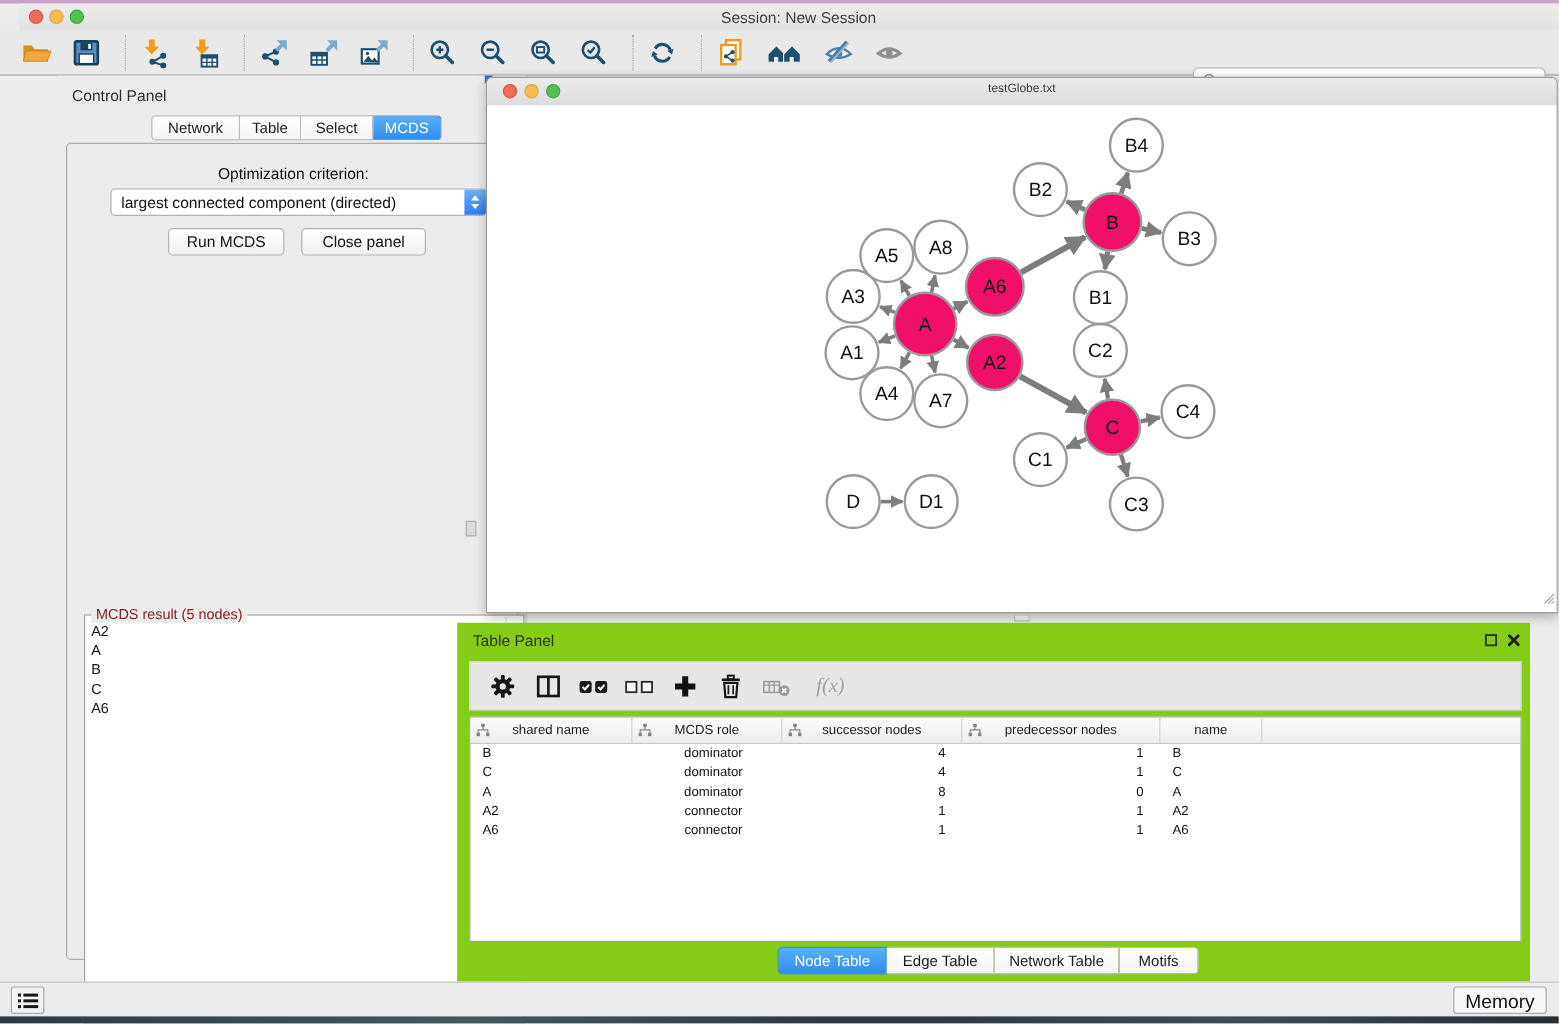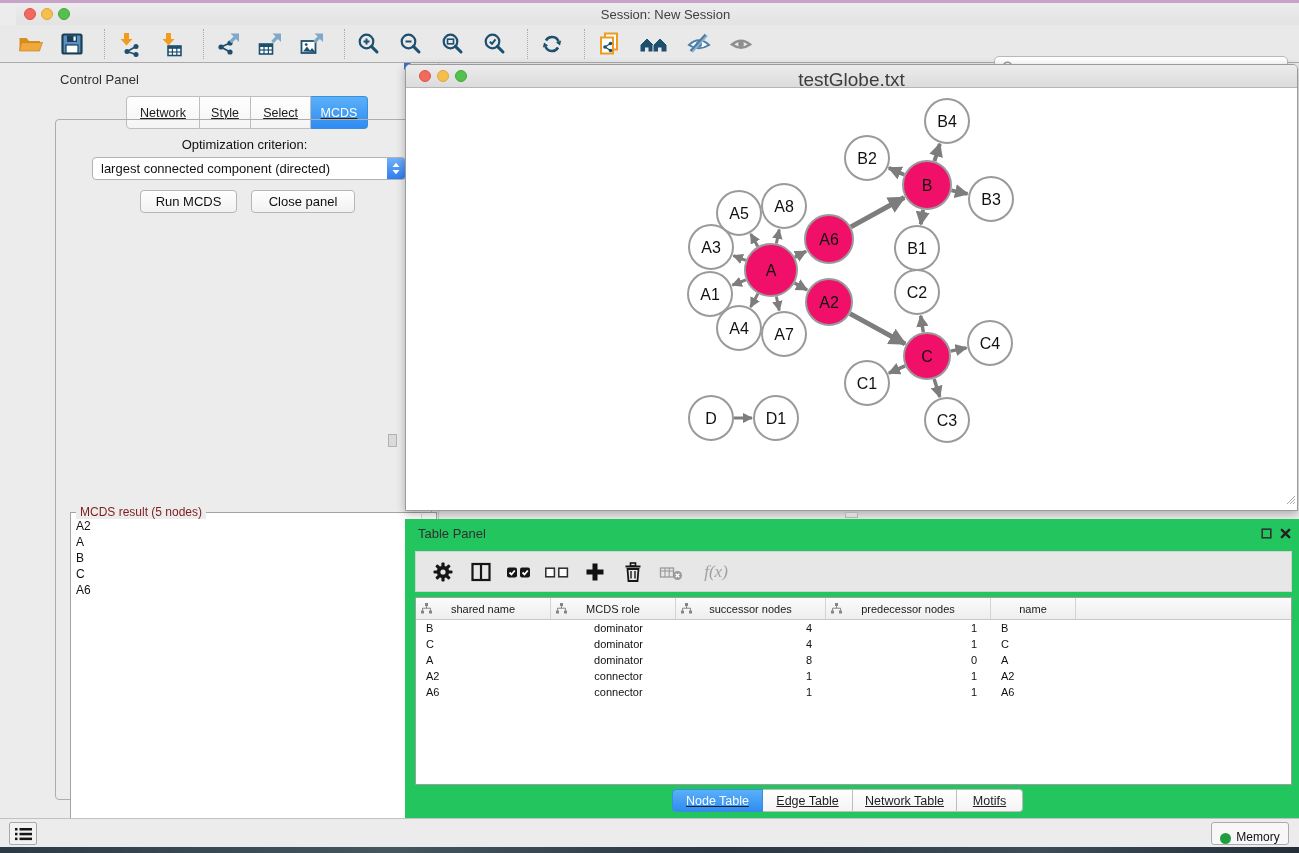--- a/index.html
+++ b/index.html
@@ -29,21 +29,21 @@
   #search-input { width:294px; height:24px; border:1px solid #b9b9b9; border-radius:5px; background:#fff;
                   padding:0 6px 0 26px; font-size:12px; outline:none; font-family:"Liberation Sans",sans-serif;}
   #search-icon { position:absolute; left:7px; top:4px; }
 
   
   #control-panel { left:0; top:63px; width:391px; height:755px; background:#ececec; border-right:1px solid #c6c6c6;margin-left:48px; }
   .panel-title { font-size:13px; color:#303030; }
   #cp-title { left:12px; top:9px; }
   .win-btn { width:13px; height:13px; display:inline-flex; align-items:center; justify-content:center; }
   #cp-float { left:356px; top:10px; } #cp-close { left:375px; top:10px; }
-  .seg-tabs { display:flex; height:33px;text-decoration:underline; }
+  .seg-tabs { display:flex; height:21px; }
   .seg { border:1px solid #bdbdbd; border-left:none; background:linear-gradient(#ffffff,#f4f4f4);
          font-size:12.5px; color:#1c1c1c; display:flex; align-items:center; justify-content:center; }
   .seg:first-child { border-left:1px solid #bdbdbd; border-radius:4px 0 0 4px; }
   .seg:last-child { border-radius:0 4px 4px 0; }
   .seg.sel { background:linear-gradient(#5bb0f8,#2f8cf2); color:#fff; border-color:#3a8ede; }
   #cp-tabs { left:78px; top:33px; }
   #cp-box { left:7px; top:56px; width:377px; height:681px; border:1px solid #adadad; border-radius:4px; }
   #opt-label { left:0; width:377px; top:17px; text-align:center; font-size:13px; color:#111; }
   #dropdown { left:36px; top:37px; width:314px; height:23px; background:#fff; border:1px solid #b2b2b2;
               border-radius:4px; display:flex; align-items:center; }
@@ -57,32 +57,32 @@
   #result-legend { position:absolute; left:5px; top:-8px; background:#ececec; padding:0 4px; font-size:12px; color:#7f1d1d; }
   #result-list { position:absolute; left:1px; top:5px; bottom:1px; right:15px; overflow:hidden; }
   .result-item { font-size:12px; line-height:16px; padding-left:4px; color:#111; }
   #result-scrollbar { position:absolute; top:1px; bottom:1px; right:1px; width:14px; background:#fbfbfb; border-left:1px solid #d8d8d8; }
 
   
   #net-window { left:405px; top:64px; width:893px; height:447px; border:1px solid #9b9b9b; border-radius:5px 5px 0 0;
                 box-shadow:0 3px 10px rgba(0,0,0,0.28); background:#fff; }
   #net-titlebar { position:absolute; left:0; top:0; right:0; height:23px; background:linear-gradient(#ececec,#dcdcdc);
                   border-bottom:1px solid #b5b5b5; border-radius:4px 4px 0 0; }
-  #net-title { position:absolute; left:0; right:0; top:4px; text-align:center; font-size:19px; color:#3d3d3d; }
+  #net-title { position:absolute; left:0; right:0; top:4px; text-align:center; font-size:10px; color:#3d3d3d; }
   .ntl { top:5px; } 
   #net-canvas { position:absolute; left:0; top:23px; right:0; bottom:0; background:#fff; overflow:hidden; }
   #net-corner { position:absolute; right:1px; bottom:1px; }
   #net-focus-mark { left:404px; top:63px; width:0; height:0; border-top:7px solid #3b6fd4; border-right:7px solid transparent; }
 
   .split-handle { background:#dadada; border:1px solid #b2b2b2; }
   #vsplit-handle { left:388px; top:434px; width:9px; height:13px; }
   #hsplit-handle { left:845px; top:512px; width:13px; height:6px; }
 
   
-  #table-panel { left:405px; top:519px; width:894px; height:299px; background:#22c55e; }
+  #table-panel { left:381px; top:519px; width:894px; height:299px; background:#84cc16; }
   #tp-title { left:13px; top:7px; }
   #tp-float { left:855px; top:8px; } #tp-close { left:874px; top:8px; }
   #tp-toolbar { left:10px; top:32px; width:877px; height:41px; background:#e7e7e7; border:1px solid #d2d2d2;
                 display:flex; align-items:center; padding-left:12px; }
   .tpi { width:30px; height:26px; display:flex; align-items:center; justify-content:center; margin-right:8px; }
   #fx-label { font-size:17px; font-family:"Liberation Serif", serif; font-style:italic; color:#a0a0a0; }
   #node-table { left:10px; top:78px; width:877px; height:188px; border:1px solid #9e9e9e; background:#fff; overflow:hidden; }
   #nt-header { display:flex; height:22px; background:linear-gradient(#fbfbfb,#eeeeee); border-bottom:1px solid #c9c9c9; }
   .hcell { position:relative; border-right:1px solid #d4d4d4; display:flex; align-items:center; justify-content:center;
            font-size:11px; color:#1a1a1a; }
@@ -92,21 +92,21 @@
   .tcell { font-size:11px; color:#111; line-height:16px; white-space:nowrap; }
   .tcell.left { padding-left:10px; } .tcell.right { text-align:right; padding-right:14px; }
   #tp-tabs { left:267px; top:270px; }
   #tp-tabs .seg { font-size:12.5px; height:23px; }
 
   
   #statusbar { left:0; top:818px; width:1299px; height:29px; background:#ececec; border-top:1px solid #c2c2c2; }
   #list-btn { left:9px; top:3px; width:28px; height:23px; border:1px solid #aaaaaa; background:#f2f2f2; border-radius:2px;
               display:flex; align-items:center; justify-content:center; }
   #memory-btn { right:10px; top:3px; width:78px; height:23px; border:1px solid #ababab; background:#f7f7f7; border-radius:3px;
-                display:flex; align-items:flex-end; justify-content:center; gap:5px; font-size:12px; color:#111; }
+                display:flex; align-items:center; justify-content:center; gap:5px; font-size:16px; color:#111;flex-direction:column; }
   #memory-dot { width:11px; height:11px; border-radius:50%; background:#1e9e3e; }
 </style>
 </head>
 <body>
 
 <div id="desktop-top" class="abs"></div>
 
 <div id="titlebar" class="abs">
   <div class="tl red abs" style="left:8px;"></div>
   <div class="tl yellow abs" style="left:25px;"></div>
@@ -276,21 +276,21 @@
         <rect x="1.2" y="1.2" width="8.6" height="8.6" fill="none" stroke="#333" stroke-width="1.6"></rect>
       </svg>
   </span>
   <span id="cp-close" class="abs win-btn">
     <svg width="11" height="11" viewBox="0 0 11 11">
         <path d="M1.8 1.8 L9.2 9.2 M9.2 1.8 L1.8 9.2" stroke="#222" stroke-width="2.4" stroke-linecap="round"></path>
       </svg>
   </span>
   <div id="cp-tabs" class="abs seg-tabs">
     <div class="seg" style="width:74px">Network</div>
-    <div class="seg" style="width:51px">Style</div>
+    <div class="seg" style="width:51px">Table</div>
     <div class="seg" style="width:60px">Select</div>
     <div class="seg sel" style="width:57px">MCDS</div>
   </div>
   <div id="cp-box" class="abs">
     <div id="opt-label" class="abs">Optimization criterion:</div>
     <div id="dropdown" class="abs">
       <span id="dropdown-value">largest connected component (directed)</span>
       <span id="dropdown-stepper">
         <svg width="12" height="17" viewBox="0 0 12 17">
             <polygon points="2.5,7 9.5,7 6,2.8" fill="#fff"></polygon>

